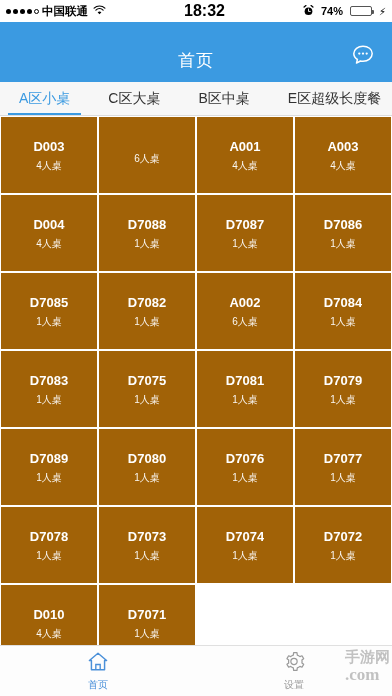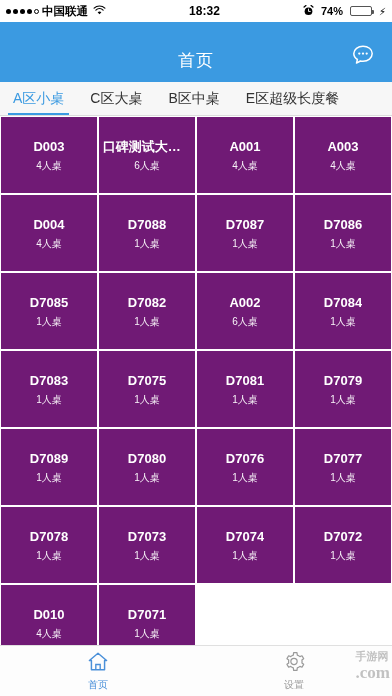--- a/index.html
+++ b/index.html
@@ -14,21 +14,21 @@
   .statusbar {
     height:22px; flex:0 0 22px; background:#ffffff; color:#000;
     display:flex; align-items:center; padding:0 6px; font-size:11px; font-weight:bold;
   }
   .sb-left { display:flex; align-items:center; gap:3px; }
   .dots { display:flex; align-items:center; gap:2px; }
   .dot { width:5px; height:5px; border-radius:50%; background:#000; }
   .dot.hollow { background:transparent; border:1px solid #000; width:5px; height:5px; }
   .carrier { font-size:11.5px; font-weight:bold; letter-spacing:0; }
   .wifi { margin-left:2px; }
-  .sb-center { flex:1; text-align:center; font-size:12px; font-weight:bold; }
+  .sb-center { flex:1; text-align:center; font-size:16px; font-weight:bold; }
   .sb-right { display:flex; align-items:center; gap:7px; }
   .alarm { font-size:10px; }
   .batt-pct { font-size:11px; font-weight:bold; }
   .battery {
     width:22px; height:10px; border:1px solid #555; border-radius:2px;
     position:relative; padding:1px;
   }
   .battery::after {
     content:""; position:absolute; right:-3px; top:3px;
     width:2px; height:4px; background:#555; border-radius:0 1px 1px 0;
@@ -46,36 +46,36 @@
     position:absolute; right:12px; bottom:8px;
     width:34px; height:34px; display:flex; align-items:center; justify-content:center;
   }
 
   
   .tabbar {
     flex:0 0 34px; background:#f7f7f7; border-bottom:1px solid #dcdcdc;
     display:flex; align-items:stretch; overflow:hidden; white-space:nowrap;
   }
   .tab {
-    flex:0 0 auto; padding:0 13px; display:flex; align-items:center; justify-content:center;
+    flex:0 0 auto; padding:0 19px; display:flex; align-items:center; justify-content:center;
     font-size:14px; color:#333; position:relative;text-align:center;
   }
   .tab.active { color:#3b9ae1; }
   .tab.active::after {
     content:""; position:absolute; left:8px; right:8px; bottom:0; height:2px; background:#3b9ae1;
   }
 
   
   .grid-wrap { flex:1 1 auto; background:#ffffff; overflow:hidden; }
   .grid {
     display:grid; grid-template-columns:repeat(4,1fr);
     grid-auto-rows:76px; gap:2px; background:#ffffff; padding:1px 1px 0 1px;
   }
   .cell {
-    background:#701a75; position:relative; color:#fff;
+    background:#a16207; position:relative; color:#fff;
     display:flex; flex-direction:column; align-items:center; justify-content:center;
     padding-top:2px;
   }
   .cell.occupied { background:#f07800; }
   .cell-name {
     font-size:13px; font-weight:bold; line-height:1.2; max-width:92%;
     overflow:hidden; text-overflow:ellipsis; white-space:nowrap; text-align:center;
   }
   .cell-seats { font-size:10px; margin-top:5px; opacity:.95; }
   .cell-amount {
@@ -98,21 +98,21 @@
   .watermark {
     position:absolute; right:2px; bottom:2px; width:175px; height:56px;
     display:flex; align-items:center; justify-content:flex-end; gap:3px;
     pointer-events:none; z-index:5;
   }
   .wm-num {
     font-size:33px; font-weight:bold; color:rgba(120,120,120,.45);
     letter-spacing:-1px; line-height:1;
   }
   .wm-right { display:flex; flex-direction:column; align-items:flex-start; line-height:1; }
-  .wm-cn { font-size:11px; font-weight:bold; color:rgba(120,120,120,.45); }
+  .wm-cn { font-size:15px; font-weight:bold; color:rgba(120,120,120,.45); }
   .wm-com { font-size:17px; font-weight:bold; color:rgba(120,120,120,.45); margin-top:2px;font-family:Liberation Serif, serif; }
 </style>
 </head>
 <body>
 
 <div id="app">
 
   <div class="statusbar">
     <div class="sb-left">
       <span class="dots">
@@ -177,21 +177,20 @@
       </div>
     </div>
 
   <div class="grid-wrap">
     <div class="grid" id="grid">
         <div class="cell">
           <div class="cell-name">D003</div>
           <div class="cell-seats">4人桌</div>
         </div>
         <div class="cell">
-          <div class="cell-name">口碑测试大桌...</div>
           <div class="cell-seats">6人桌</div>
         </div>
         <div class="cell">
           <div class="cell-name">A001</div>
           <div class="cell-seats">4人桌</div>
         </div>
         <div class="cell">
           <div class="cell-name">A003</div>
           <div class="cell-seats">4人桌</div>
         </div>

